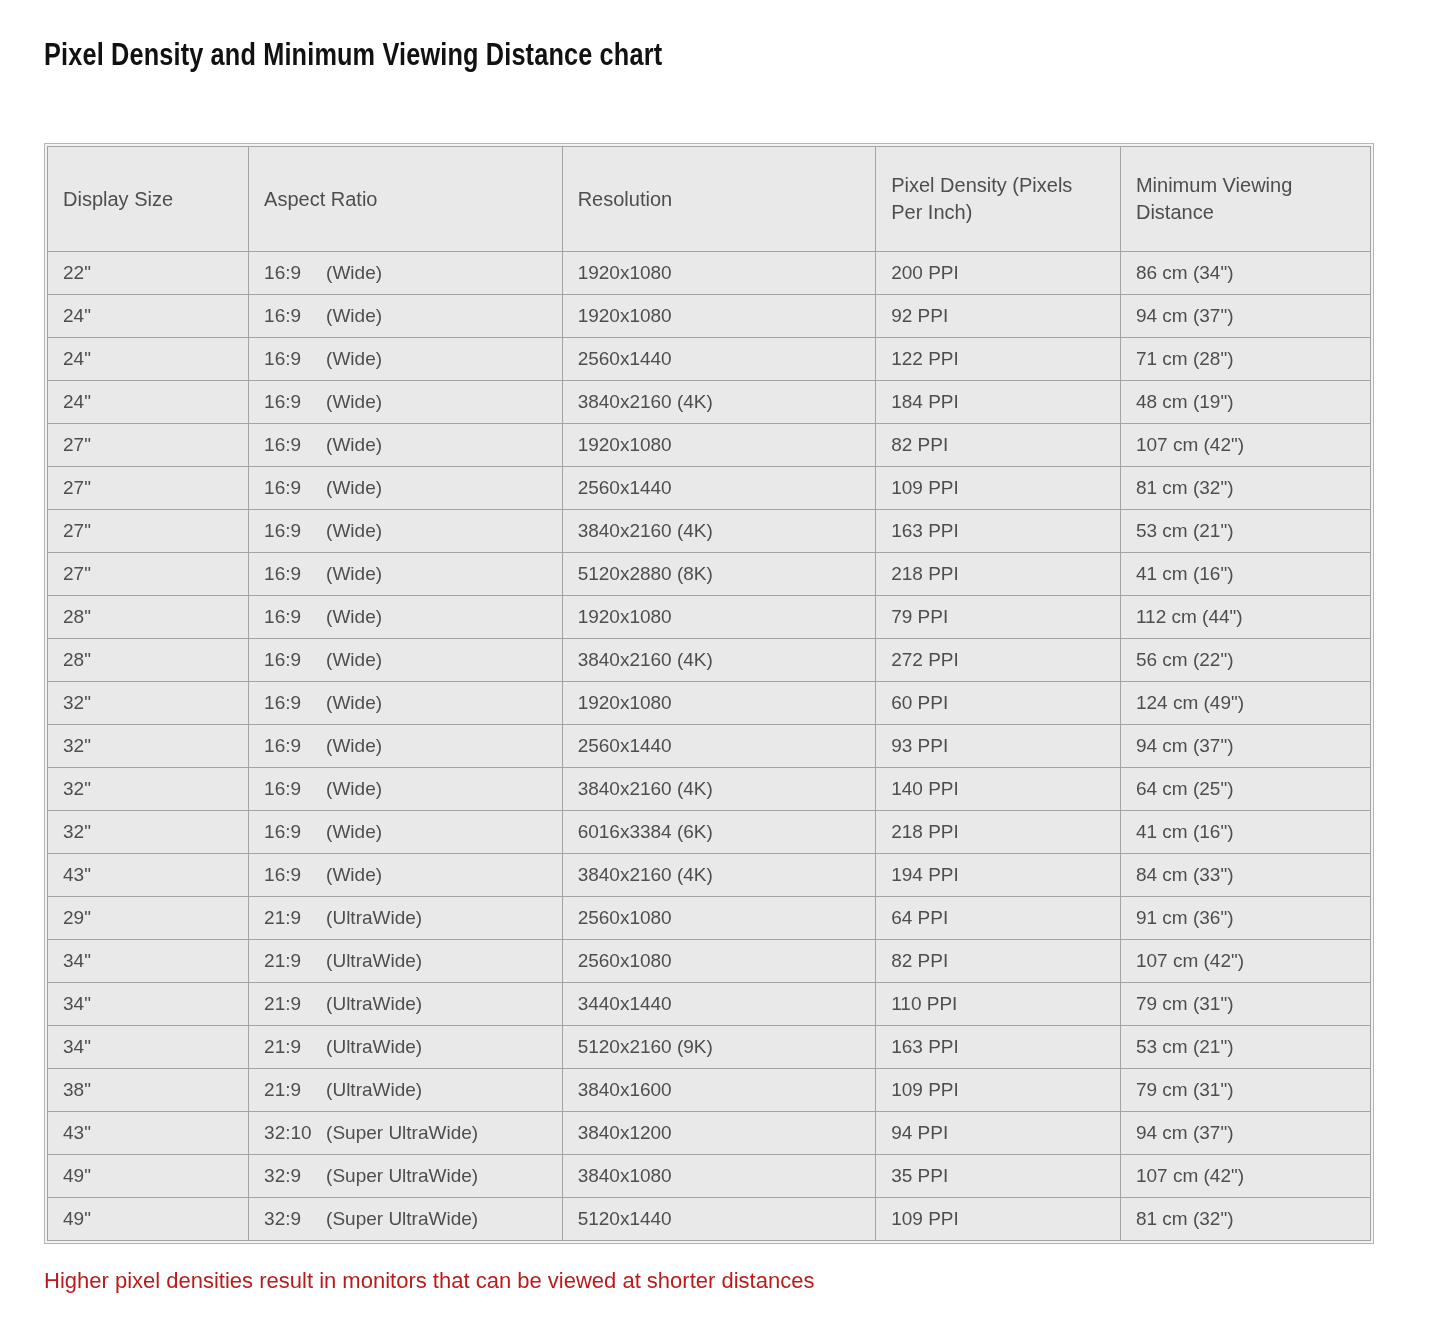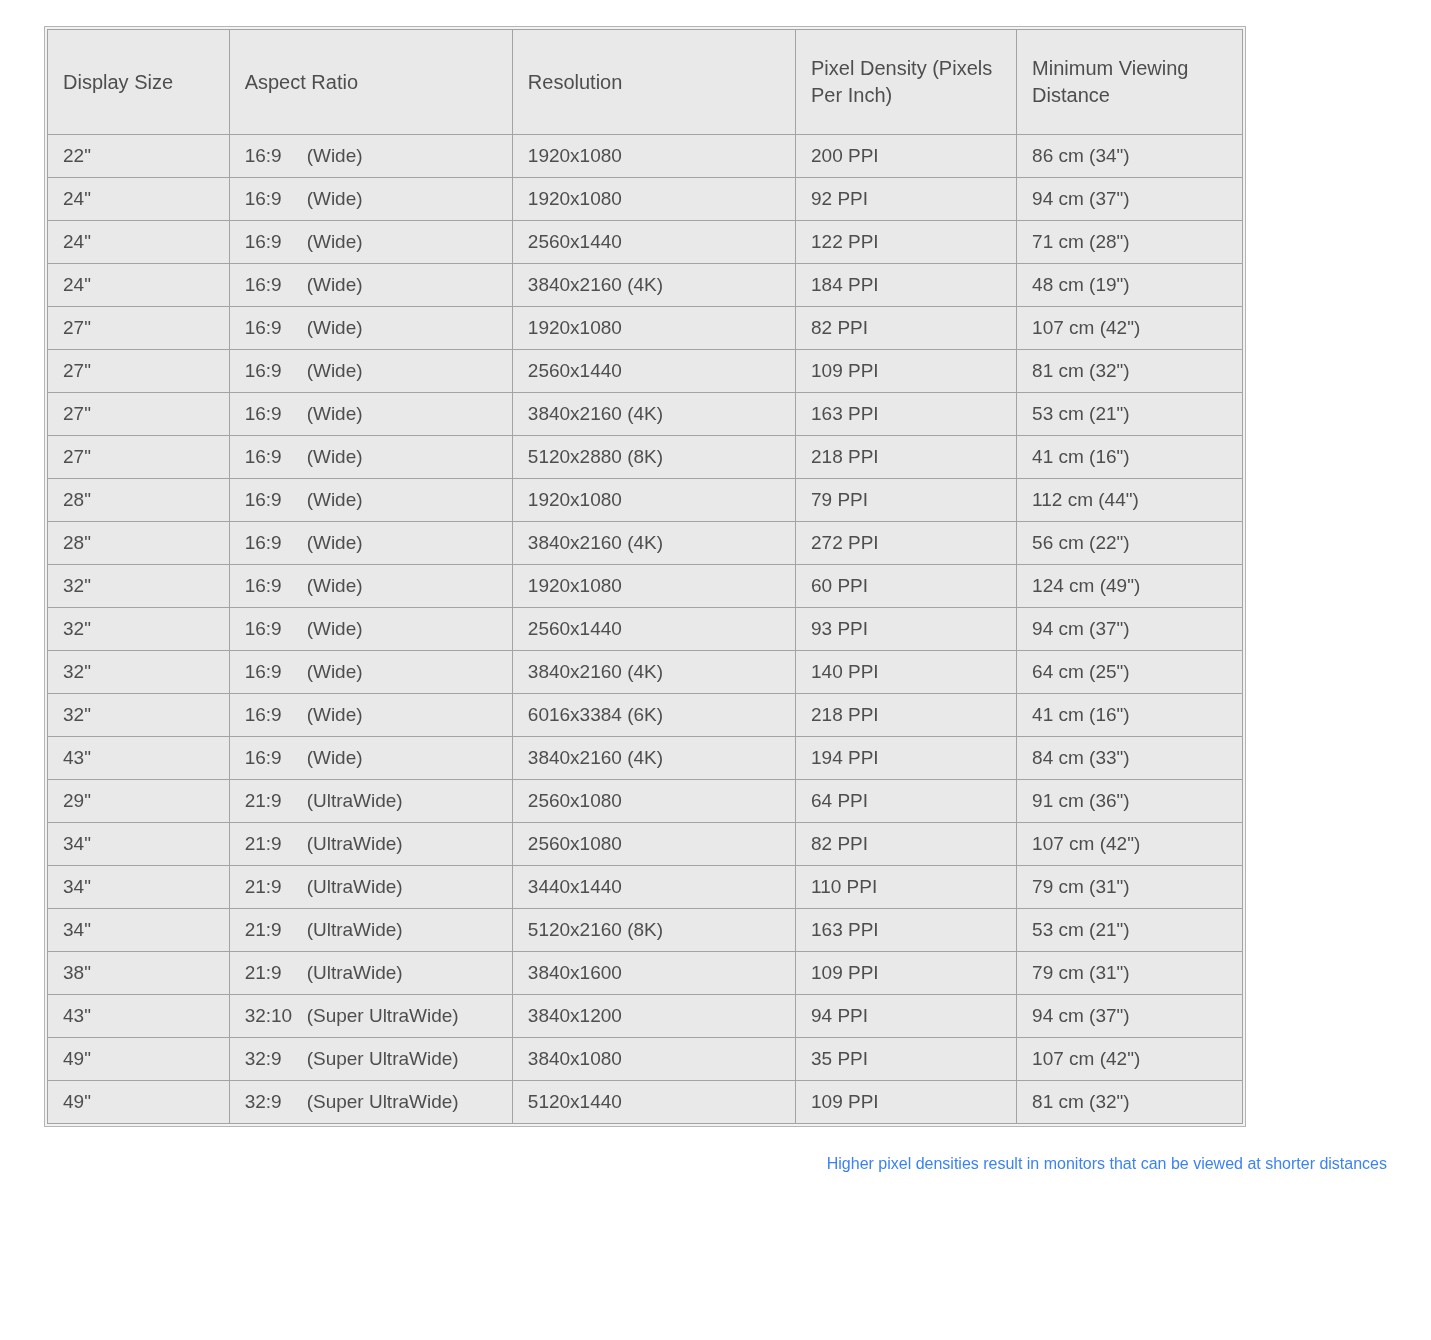--- a/index.html
+++ b/index.html
@@ -23,22 +23,22 @@
     color: #111111;
     white-space: nowrap;
   }
   .page-title .condense {
     display: inline-block;
     transform: scaleX(0.79);
     transform-origin: 0 50%;
     letter-spacing: 0.2px;
   }
   .table-wrap {
-    margin-top: 26px;
-    width: 1202px;
+    margin-top: 70px;
+    width: 1330px;
     box-sizing: border-box;
     border: 1px solid #b5b5b5;
     background: #f2f2f2;
     padding: 2px;
   }
   table.data-table {
     border-collapse: collapse;
     width: 100%;
     table-layout: fixed;
   }
@@ -69,31 +69,31 @@
   .col-ratio    { width: 23.7%; }
   .col-res      { width: 23.7%; }
   .col-ppi      { width: 18.5%; }
   .col-distance { width: 18.9%; }
   .ratio-num {
     display: inline-block;
     min-width: 62px;
   }
   .footnote {
     margin: 26px 0 0 0;
-    font-size: 16px;
+    font-size: 22px;
     line-height: 22px;
-    color: #3b82f6;
-    text-align: right;
+    color: #b91c1c;
   }
 </style>
 </head>
 <body>
 
 <div class="content">
 
+  <h1 class="page-title"><span class="condense">Pixel Density and Minimum Viewing Distance chart</span></h1>
 
   <div class="table-wrap">
     <table class="data-table">
       <colgroup>
         <col class="col-size">
         <col class="col-ratio">
         <col class="col-res">
         <col class="col-ppi">
         <col class="col-distance">
       </colgroup>
@@ -229,21 +229,21 @@
           <tr>
             <td>34"</td>
             <td><span class="ratio-num">21:9</span><span>(UltraWide)</span></td>
             <td>3440x1440</td>
             <td>110 PPI</td>
             <td>79 cm (31")</td>
           </tr>
           <tr>
             <td>34"</td>
             <td><span class="ratio-num">21:9</span><span>(UltraWide)</span></td>
-            <td>5120x2160 (8K)</td>
+            <td>5120x2160 (9K)</td>
             <td>163 PPI</td>
             <td>53 cm (21")</td>
           </tr>
           <tr>
             <td>38"</td>
             <td><span class="ratio-num">21:9</span><span>(UltraWide)</span></td>
             <td>3840x1600</td>
             <td>109 PPI</td>
             <td>79 cm (31")</td>
           </tr>

